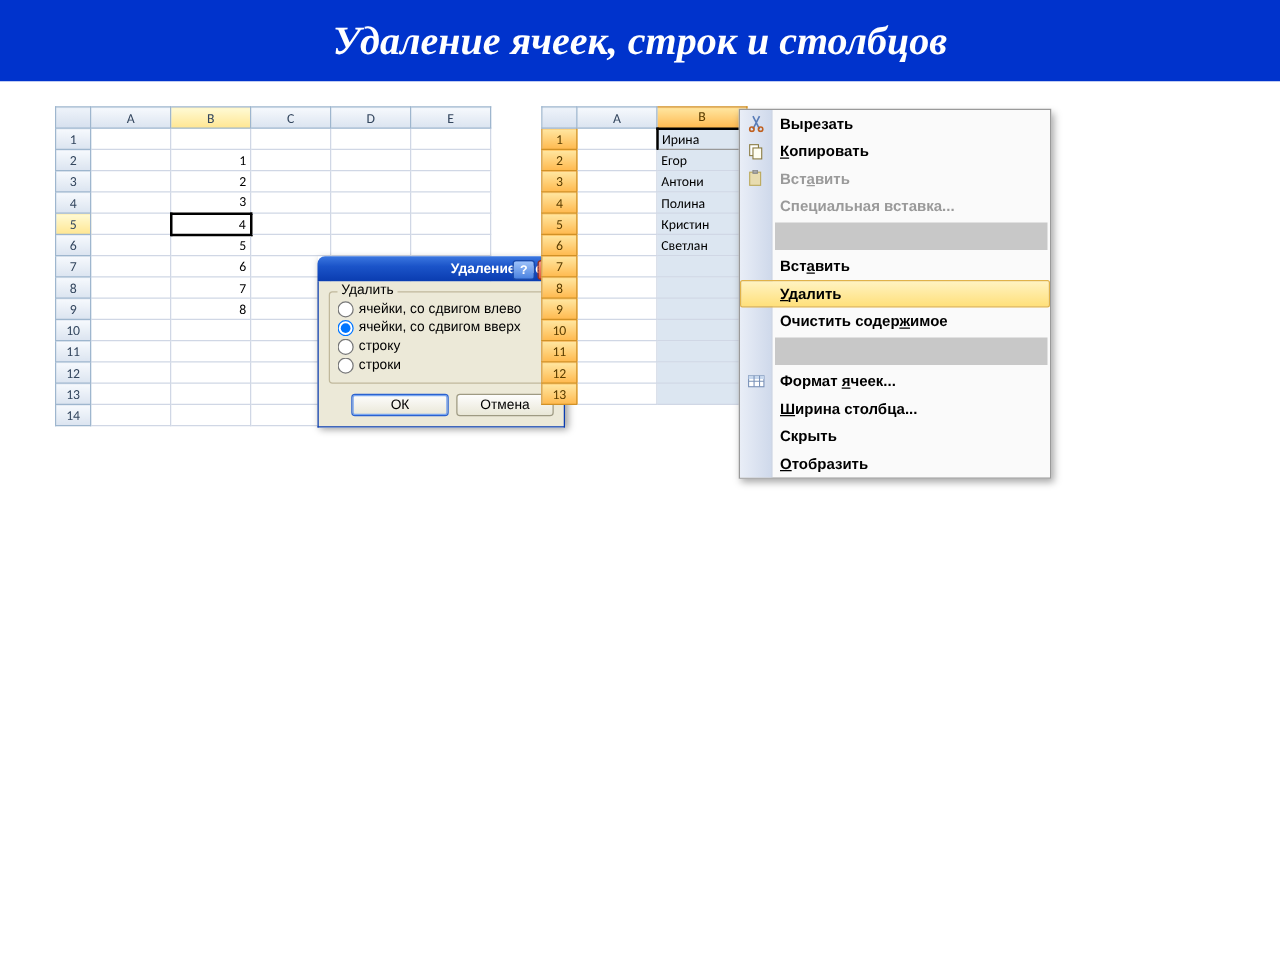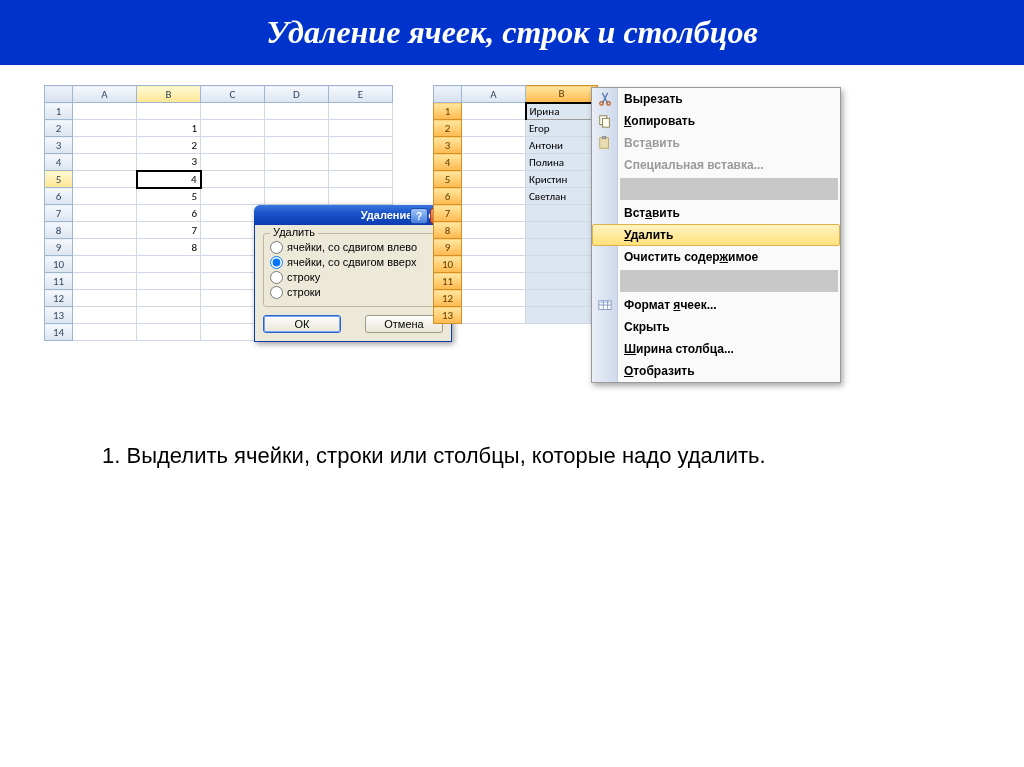--- a/index.html
+++ b/index.html
@@ -32,21 +32,21 @@
   .dlg-title { background: linear-gradient(#3b77e0,#1b54c9 40%,#0a3cb0); color: #fff; padding: 4px 6px; font-weight: bold; border-radius: 6px 6px 0 0; position: relative; text-align: right; }
   .dlg-title .btns { position: absolute; right: 4px; top: 3px; display: flex; gap: 2px; }
   .dlg-title .tbtn { width: 18px; height: 16px; border-radius: 3px; display: flex; align-items:center; justify-content:center; font-size:10px; font-weight:bold; }
   .tbtn.help { background: linear-gradient(#9ec2f9,#4a82e0); color:#fff; border:1px solid #1a49a8;}
   .tbtn.close { background: linear-gradient(#f49c84,#e0563a); color:#fff; border:1px solid #a03018;}
   .dlg-body { background: #ece9d8; border: 1px solid #0a3cb0; border-top:none; padding: 8px 8px 8px 8px; }
   .dlg-group { border: 1px solid #c0b89c; border-radius: 3px; padding: 6px 6px 6px 6px; position: relative; margin-bottom: 8px; }
   .dlg-group .legend { position: absolute; top: -8px; left: 6px; background:#ece9d8; padding: 0 3px; color:#000; }
   .radio-row { display:flex; align-items:flex-start; gap:4px; padding: 1px 0; }
   .radio-row input { margin: 0; }
-  .dlg-buttons { display:flex; gap:6px; justify-content:space-between; }
+  .dlg-buttons { display:flex; gap:6px; justify-content:flex-end; }
   .dlg-buttons button { font-family: Tahoma, Arial, sans-serif; font-size:11px; padding: 2px 0; width: 78px; background: linear-gradient(#fdfdfd,#e9e7d7); border: 1px solid #9e9a83; border-radius: 3px; }
   .dlg-buttons button.default { border: 1px solid #2a62d0; box-shadow: 0 0 0 1px #7aa6ef inset; }
   
   
   .ctx-menu { position:absolute; left:158px; top:2px; width:250px; background:#fafafa; border:1px solid #9a9a9a; font-family: Tahoma, Arial, sans-serif; font-size:12px; box-shadow: 2px 3px 6px rgba(0,0,0,0.35); }
   .ctx-menu .icon-strip { position:absolute; left:0; top:0; bottom:0; width:26px; background: linear-gradient(90deg,#e9eef7,#cfd9eb); border-right:1px solid #c4cde0; }
   .ctx-item { position:relative; padding: 4px 12px 4px 32px; color:#000; display:flex; align-items:center; min-height:22px;font-weight:bold; }
   .ctx-item.disabled { color:#9a9a9a; }
   .ctx-item.sep { padding:0; height:1px; margin: 2px 2px 2px 28px; background:#c8c8c8; }
   .ctx-item.hover { background: linear-gradient(#fff3c2,#ffe07b); border:1px solid #e0b24a; border-radius:2px; padding: 3px 11px 3px 31px; }
@@ -351,28 +351,27 @@
         <span class="ic">
             <svg width="14" height="14" viewBox="0 0 16 16">
               <rect x="1" y="3" width="14" height="10" fill="#fff" stroke="#7a92b8"></rect>
               <rect x="1" y="3" width="14" height="3" fill="#c7d8ee"></rect>
               <path d="M1 8 H15 M6 3 V13 M11 3 V13" stroke="#7a92b8"></path>
             </svg>
           </span>
         <span>Формат <span class="ulchar">я</span>чеек...</span>
       </div>
       <div class="ctx-item">
+          <span><span class="ulchar">Ш</span>ирина столбца...</span>
+        </div>
+      <div class="ctx-item">
           <span>Скрыть</span>
-        </div>
-      <div class="ctx-item">
-          <span><span class="ulchar">Ш</span>ирина столбца...</span>
         </div>
       <div class="ctx-item">
           <span><span class="ulchar">О</span>тобразить</span>
         </div>
     </div>
   </div>
 
 </div>
 
 <div class="body-text">
-  <p class="indent">1. Выделить ячейки, строки или столбцы, которые надо удалить.</p>
 </div>
 
 </body></html>

